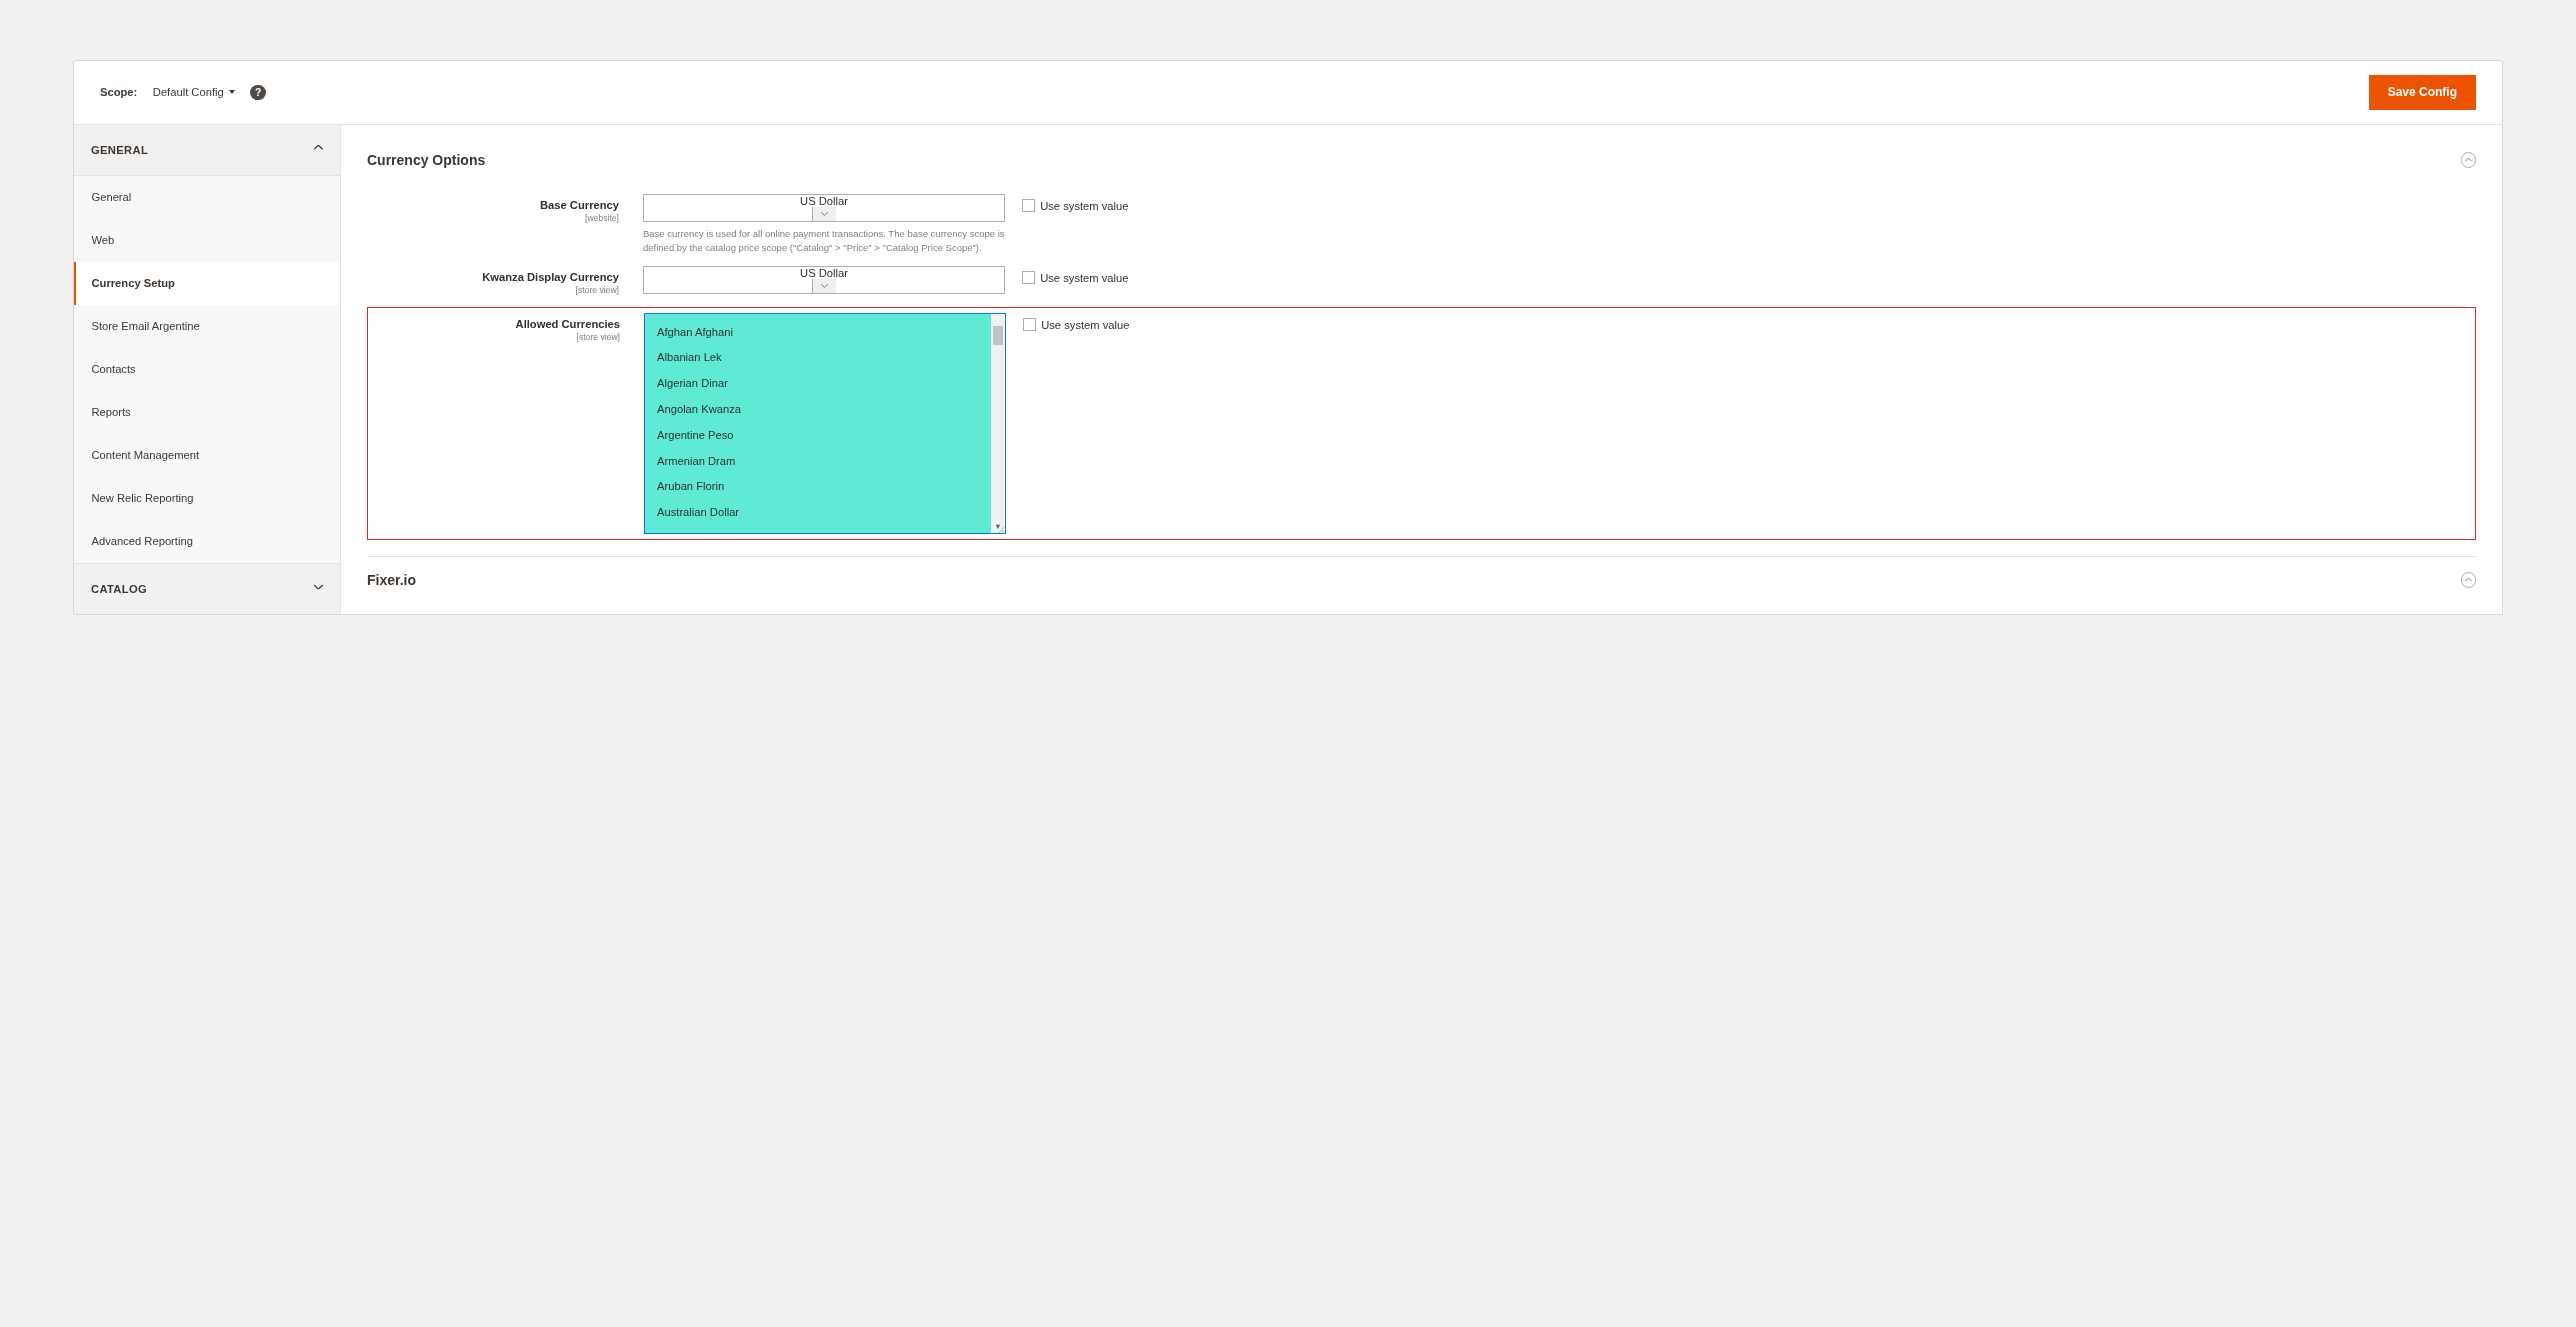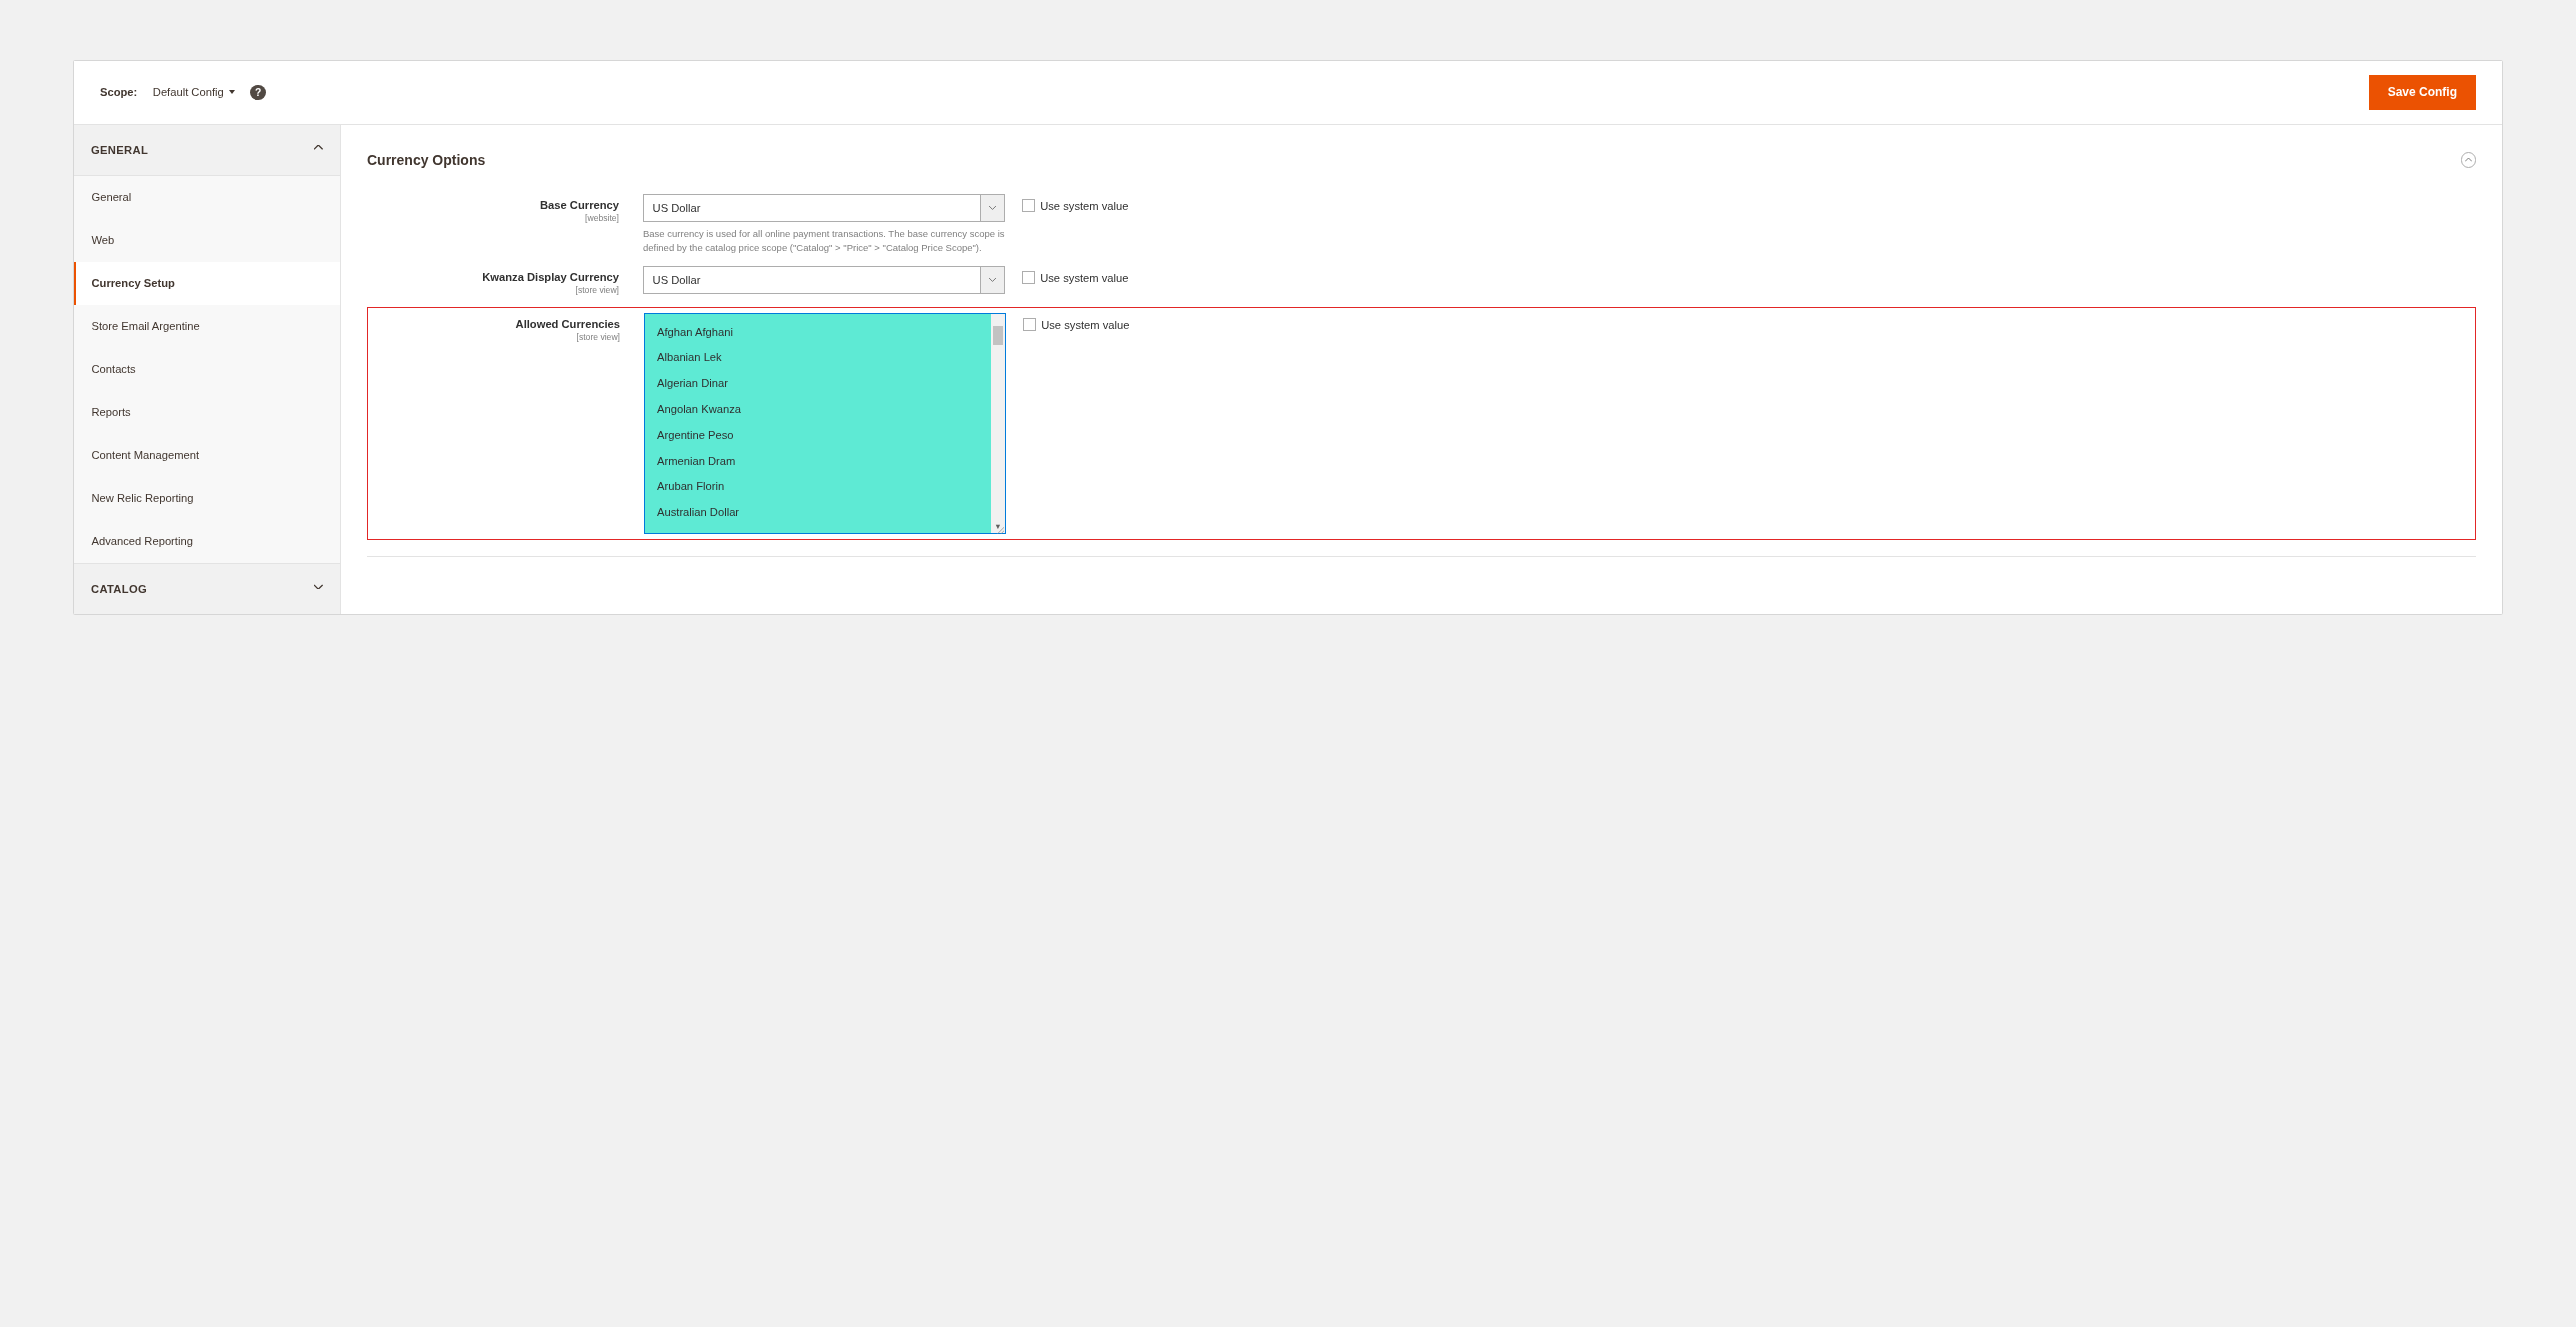--- a/index.html
+++ b/index.html
@@ -23,21 +23,21 @@
     .main { flex: 1; padding: 22.4px 26px 0 26px; }
     .section-header { display: flex; align-items: center; justify-content: space-between; padding: 5.2px 0 26px 0; }
     .section-title { font-size: 14px; font-weight: 600; color: #41362f; }
     .collapse-icon { width: 15.5px; height: 15.5px; border: 0.9px solid #adadad; border-radius: 50%; display: inline-flex; align-items: center; justify-content: center; cursor: pointer; }
     .collapse-icon svg { display:block; }
     .field-row { display: flex; align-items: flex-start; margin-bottom: 12px; }
     .field-label { width: 276px; text-align: right; padding-right: 24px; padding-top: 5.2px; }
     .field-label .lbl { font-weight: 600; font-size: 11.2px; color: #303030; display: block; }
     .field-label .scope { font-size: 8.6px; color: #808080; display: block; margin-top: 1.7px; }
     .field-control { flex: 1; max-width: 362px; }
-    .select { width: 100%; height: 28px; border: 0.9px solid #adadad; background: #fff; display: flex; align-items: center; padding: 0; font-size: 11.2px; color: #303030; cursor: pointer; }
+    .select { width: 100%; height: 28px; border: 0.9px solid #adadad; background: #fff; display: flex; align-items: center; padding: 0; font-size: 11.2px; color: #303030; cursor: pointer; flex-direction: column; }
     .select .sel-text { flex:1; padding: 0 8.6px; }
     .select .sel-arrow { width: 24px; height: 100%; border-left: 0.9px solid #adadad; background: #efefef; display: flex; align-items: center; justify-content: center; }
     .multiselect { width: 100%; border: 0.9px solid #007bdb; background: #5eead4; height: 221px; position: relative; display: flex; }
     .multiselect-list { flex:1; overflow: hidden; padding: 5.2px 0; }
     .multiselect-list .opt { padding: 3.4px 12px; font-size: 11.2px; color: #303030; cursor: pointer; line-height: 1.7; }
     .multiselect-scroll { width: 14px; background: #f1f1f1; display: flex; flex-direction: column; align-items: center; justify-content: space-between; }
     .multiselect-scroll .thumb { width: 10.3px; height: 19px; background: #c2c2c2; margin-top: 12px; }
     .multiselect-scroll .down-a { font-size: 8.6px; color: #606060; margin-bottom: 1.7px; }
     .resize { position: absolute; bottom: 0.9px; right: 0.9px; width: 8.6px; height: 8.6px; }
     .field-note { font-size: 9.5px; color: #808080; line-height: 1.4; margin-top: 5.2px; }
@@ -182,19 +182,27 @@
           </div>
           <div class="field-aux">
             <span class="checkbox"></span>
             <span class="aux-label">Use system value</span>
           </div>
         </div>
       </div>
 
       <div class="divider"></div>
 
+      <div class="section2">
+        <span class="section-title">Fixer.io</span>
+        <span class="collapse-icon">
+          <svg width="7" height="4.3" viewBox="0 0 8 5">
+              <path d="M0 4 L4 0 L8 4" stroke="#666" stroke-width="1" fill="none"></path>
+            </svg>
+        </span>
+      </div>
 
     </div>
 
   </div>
 
 </div>
 
 
 </body></html>

